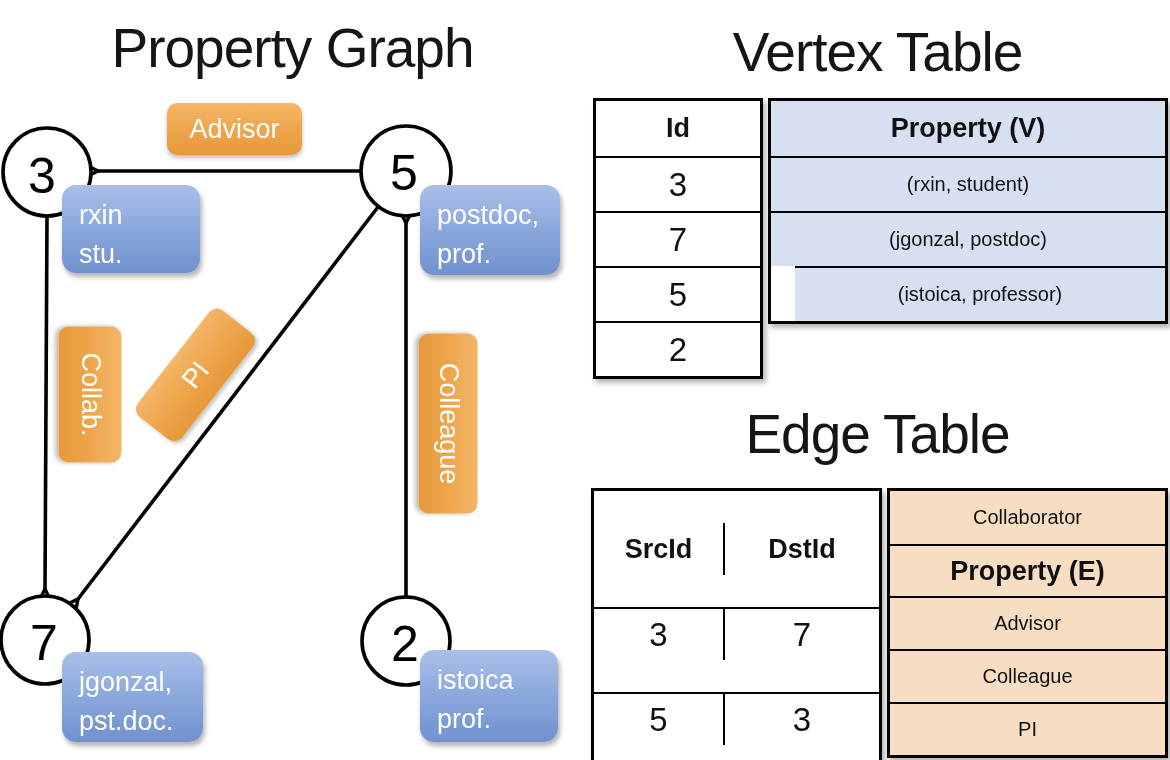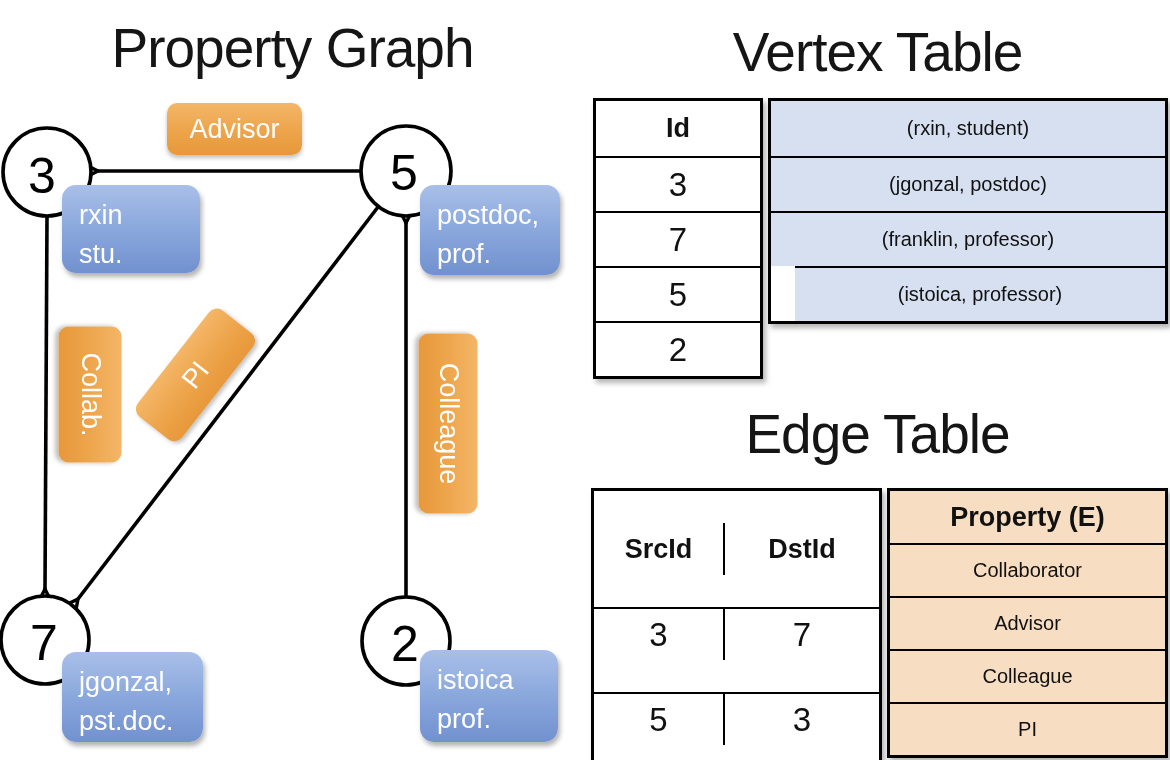--- a/index.html
+++ b/index.html
@@ -96,23 +96,23 @@
 
 <div class="abs tblock" style="left:593px;top:98px;width:170px;">
   <div class="trow th" style="height:55px;">Id</div>
   <div class="trow num-cell" style="height:55px;">3</div>
   <div class="trow num-cell" style="height:55px;">7</div>
   <div class="trow num-cell" style="height:55px;">5</div>
   <div class="trow num-cell" style="height:55px;">2</div>
 </div>
 
 <div class="abs tblock" style="left:768px;top:98px;width:400px;">
+  <div class="trow th vfill" style="height:55px;">Property (V)</div>
   <div class="trow txt-cell vfill" style="height:55px;">(rxin, student)</div>
   <div class="trow txt-cell vfill" style="height:55px;">(jgonzal, postdoc)</div>
-  <div class="trow txt-cell vfill" style="height:55px;">(franklin, professor)</div>
   <div class="trow txt-cell vfill" style="height:55px;margin-left:24px;">(istoica, professor)</div>
 </div>
 
 <div class="abs big-title" style="left:585px;top:402px;width:585px;">Edge Table</div>
 
 <div class="abs tblock" style="left:591px;top:488px;width:291px;">
   <div class="trow split" style="height:52px;">
     <div class="cell th" style="width:46%;">SrcId</div>
     <div class="cell th" style="width:54%;">DstId</div>
   </div>
@@ -128,18 +128,18 @@
     <div class="cell num-cell" style="width:46%;">2</div>
     <div class="cell num-cell" style="width:54%;">5</div>
   </div>
   <div class="trow split" style="height:53px;">
     <div class="cell num-cell" style="width:46%;">5</div>
     <div class="cell num-cell" style="width:54%;">7</div>
   </div>
 </div>
 
 <div class="abs tblock" style="left:887px;top:488px;width:281px;">
+  <div class="trow txt-cell efill" style="height:53px;">Collaborator</div>
   <div class="trow th efill" style="height:52px;">Property (E)</div>
-  <div class="trow txt-cell efill" style="height:53px;">Collaborator</div>
   <div class="trow txt-cell efill" style="height:53px;">Advisor</div>
   <div class="trow txt-cell efill" style="height:53px;">Colleague</div>
   <div class="trow txt-cell efill" style="height:53px;">PI</div>
 </div>
 
 </body></html>

